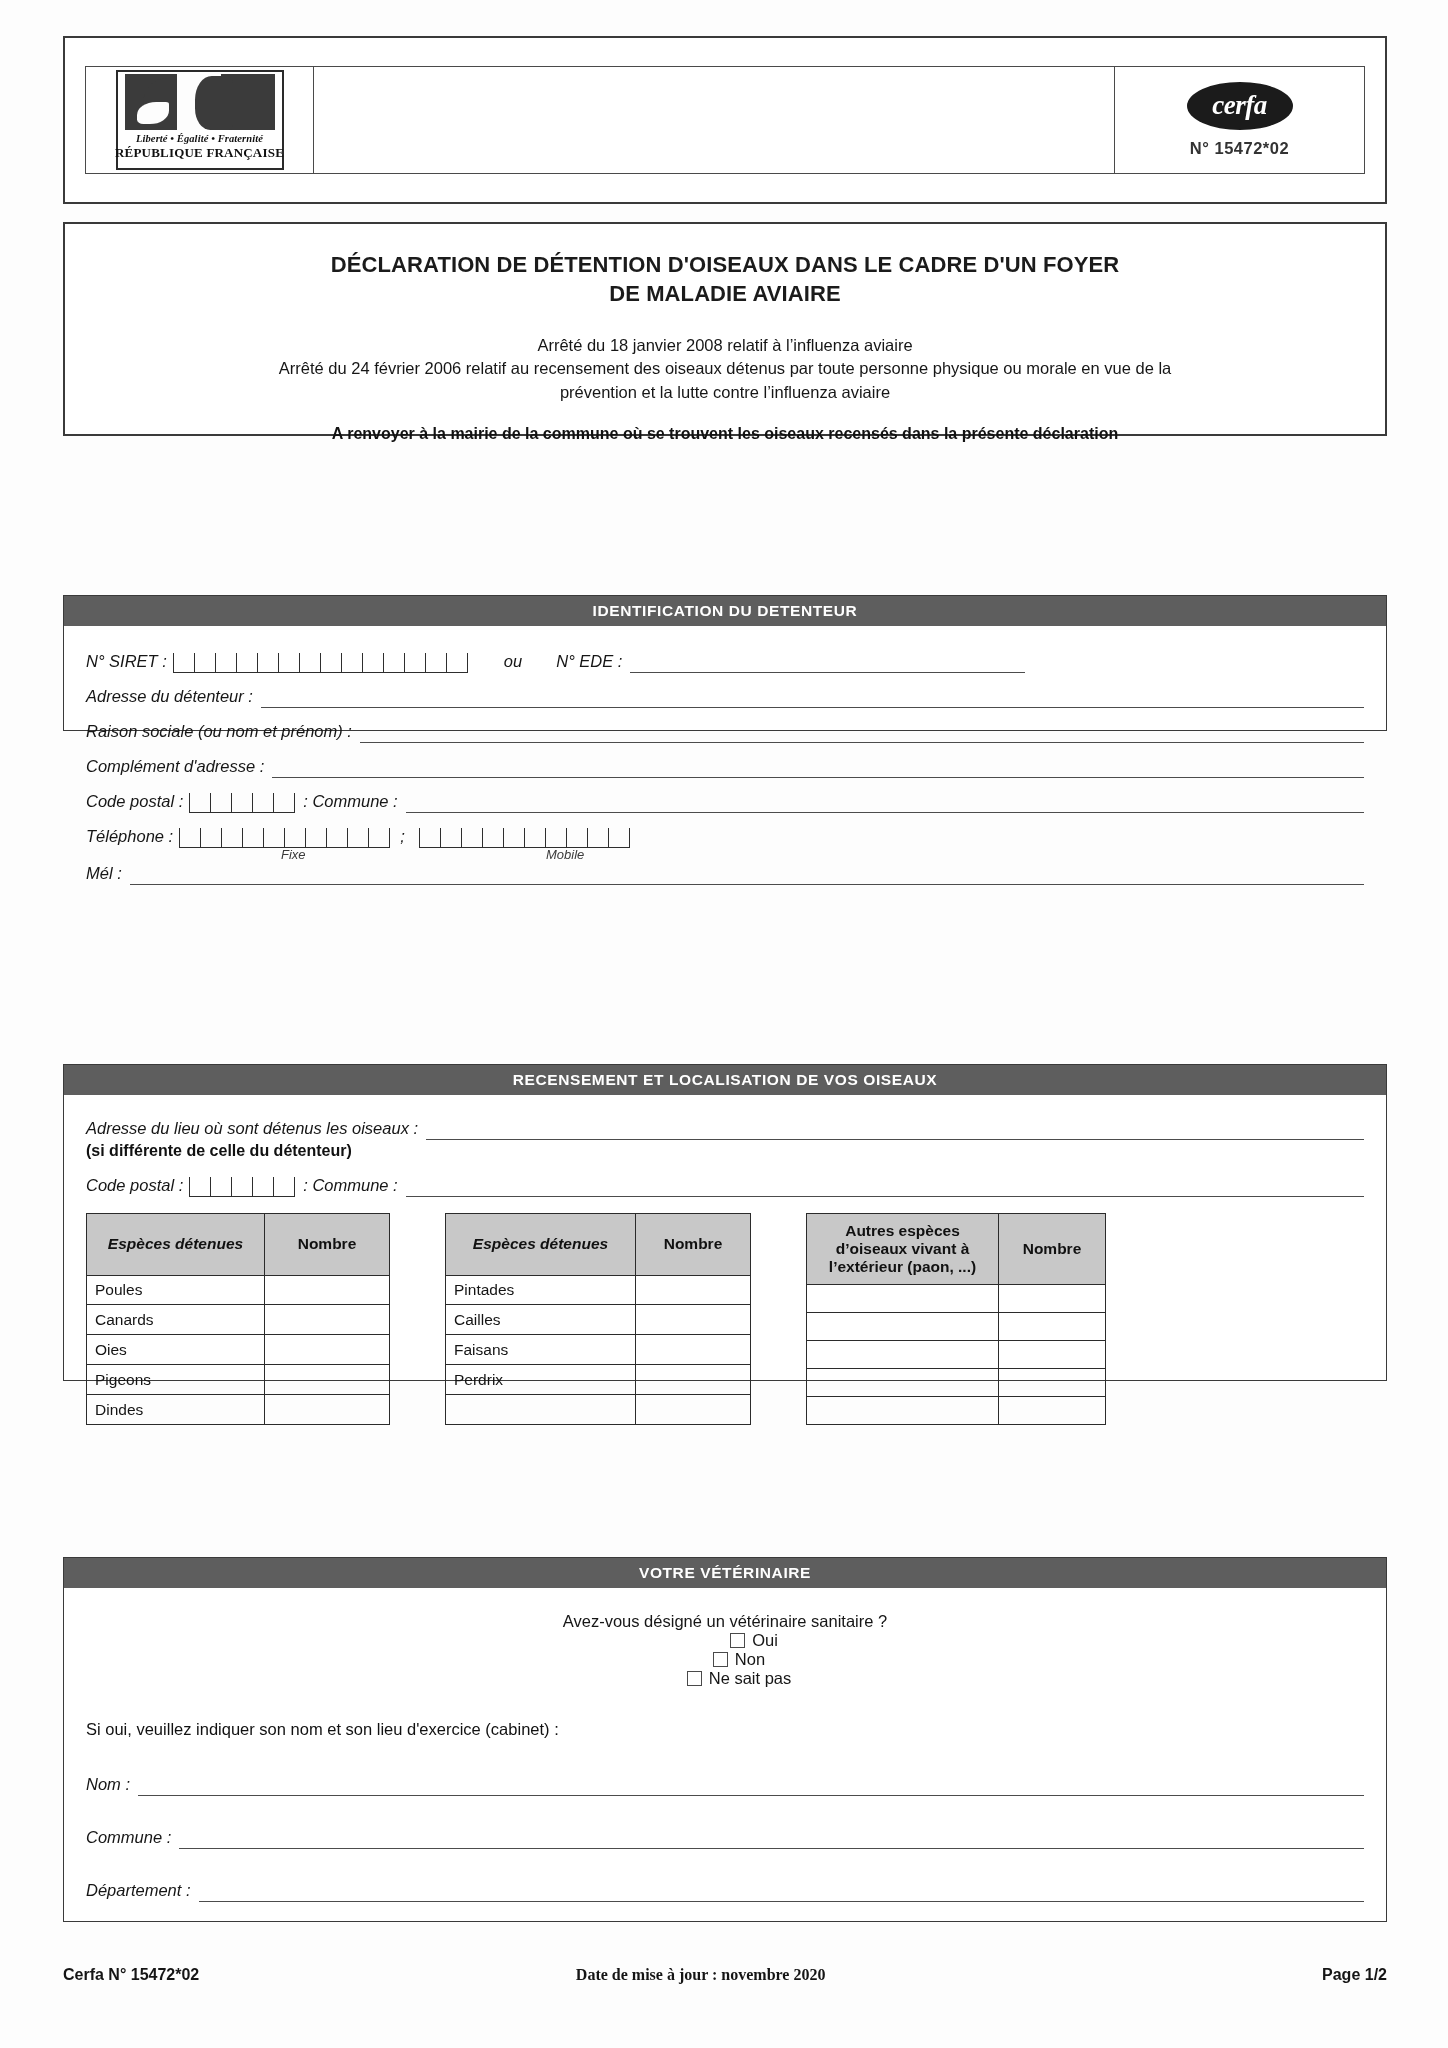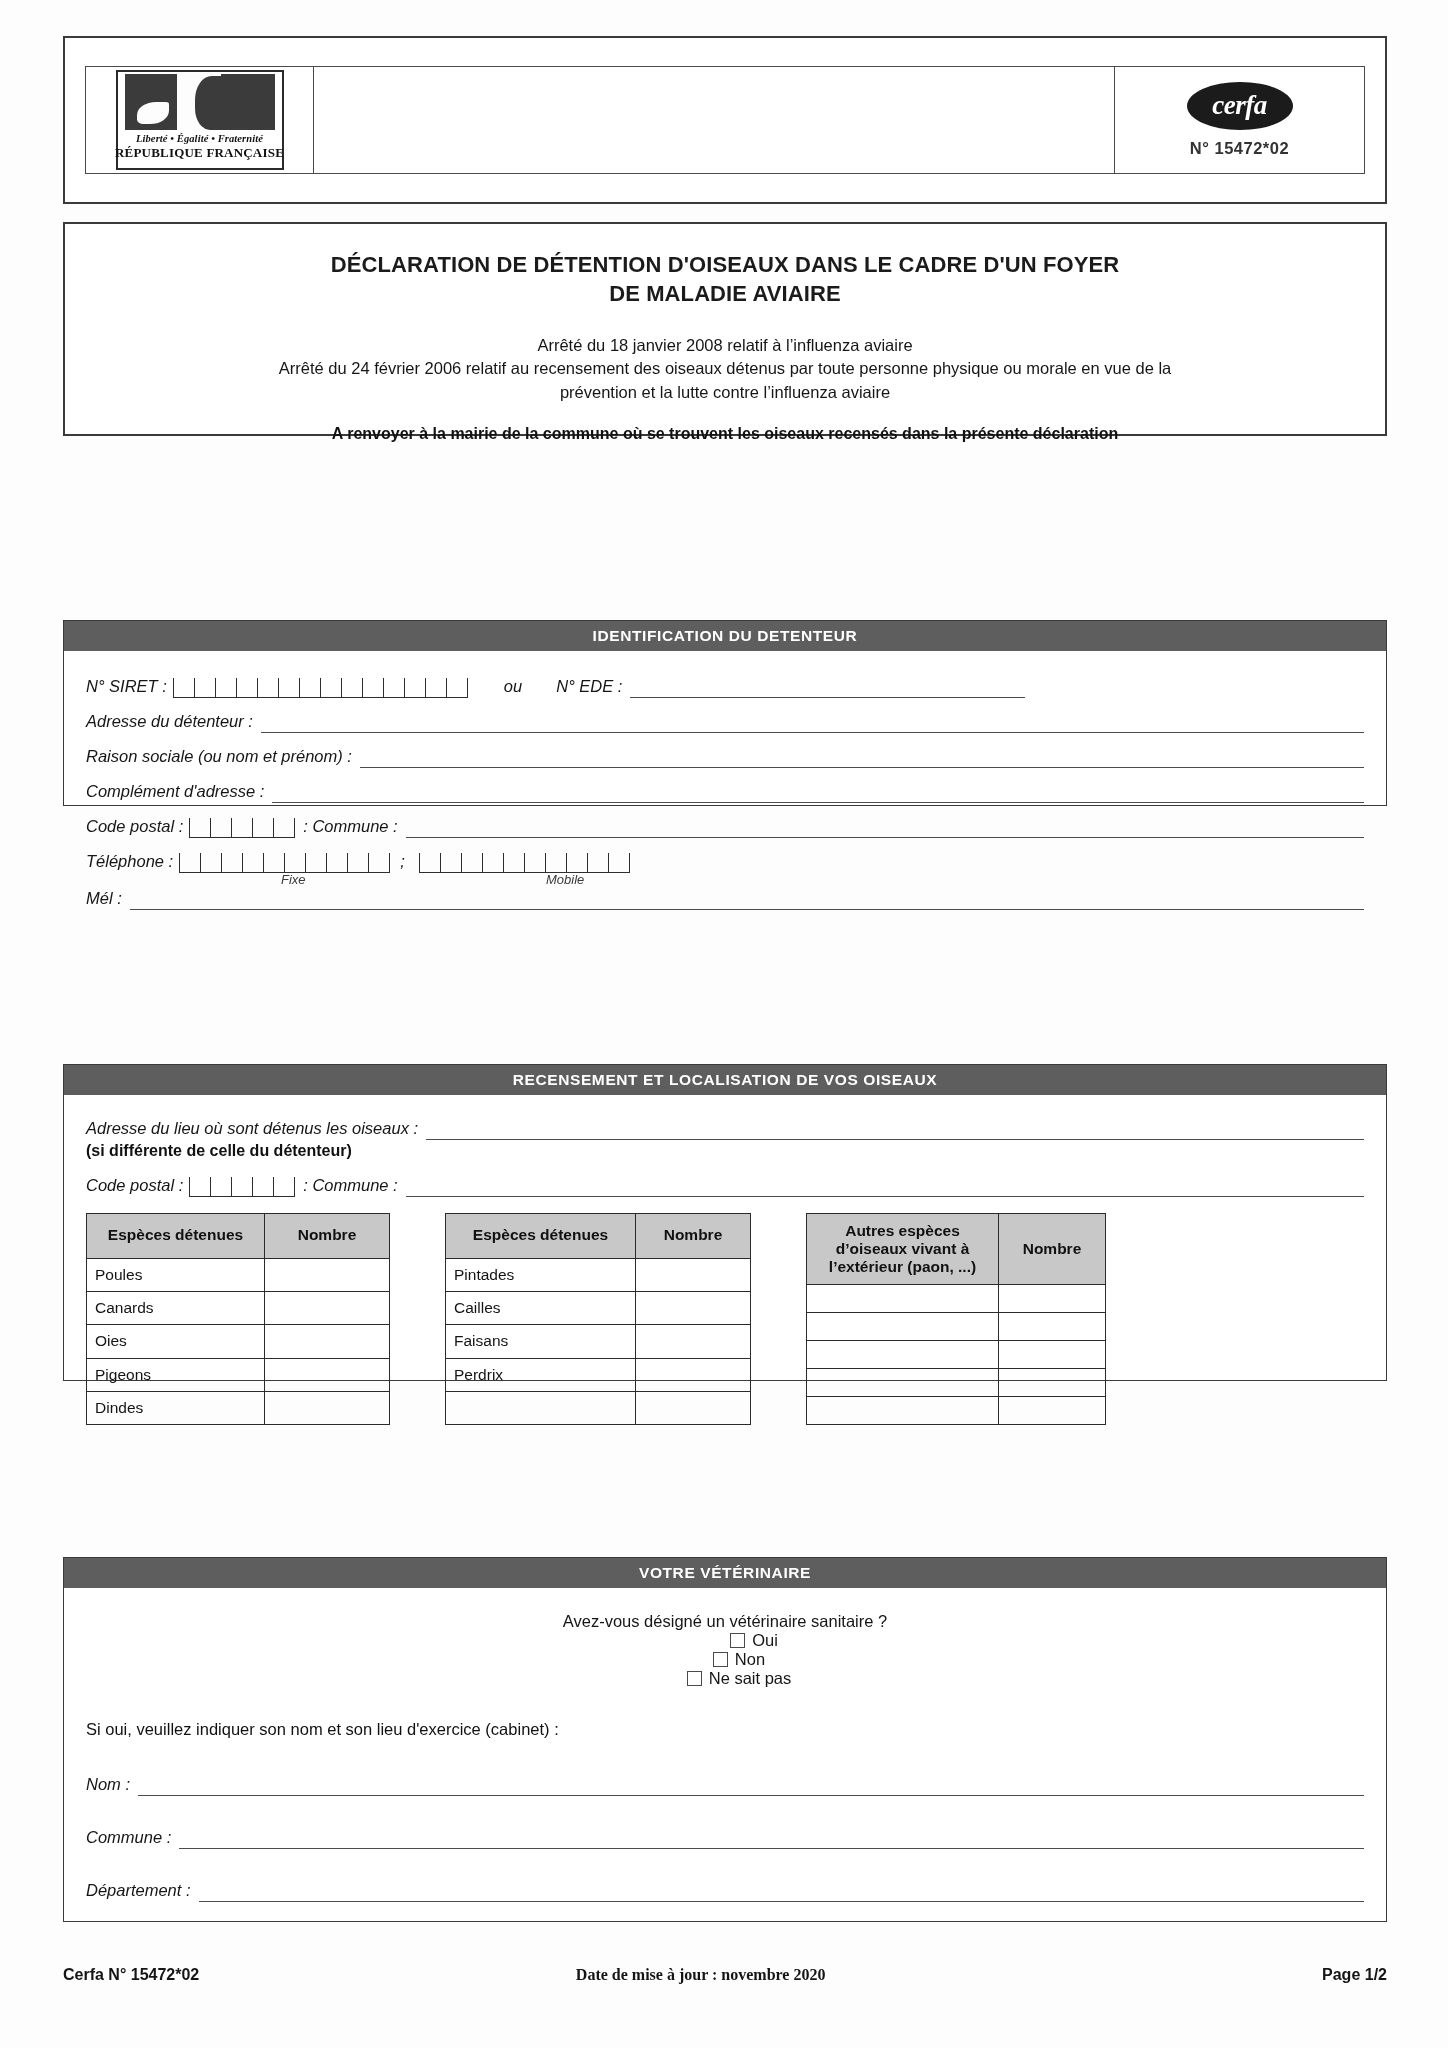--- a/index.html
+++ b/index.html
@@ -281,21 +281,21 @@
     font-size: 15.5px;
     padding: 3px 8px;
     color: #141414;
   }
   .t1 .c-name { width: 178px; }
   .t1 .c-num  { width: 125px; }
   .t2 .c-name { width: 190px; }
   .t2 .c-num  { width: 115px; }
   .t3 .c-name { width: 192px; }
   .t3 .c-num  { width: 107px; }
-  .t1 th.c-name, .t2 th.c-name { height: 45px; }
+  .t1 th.c-name, .t2 th.c-name { height: 62px; font-style: italic; }
   .t3 th { height: 62px; }
 
   
   .checkrow {
     display: flex;
     align-items: center;
     font-size: 16.5px;
     color: #161616;
   }
   .cbox {
@@ -358,21 +358,21 @@
       <div>DE MALADIE AVIAIRE</div>
     </div>
     <div class="arretes">
       <div>Arrêté du 18  janvier 2008 relatif à l’influenza aviaire</div>
       <div>Arrêté du 24 février 2006 relatif au recensement des oiseaux détenus par toute personne physique ou morale en vue de la</div>
       <div>prévention et la lutte contre l’influenza aviaire</div>
     </div>
     <div class="renvoyer">A renvoyer à la mairie de la commune où se trouvent les oiseaux recensés dans la présente déclaration</div>
   </div>
 
-  <div class="section" style="top:620px; height:186px;">
+  <div class="section" style="top:595px; height:136px;">
     <div class="section-bar">IDENTIFICATION DU DETENTEUR</div>
     <div class="section-body">
 
       <div class="frow" style="margin-top:26px;">
         <span class="flabel">N° SIRET :</span>
         <span class="comb" id="comb-siret">
             <span class="cell"></span>
             <span class="cell"></span>
             <span class="cell"></span>
             <span class="cell"></span>

